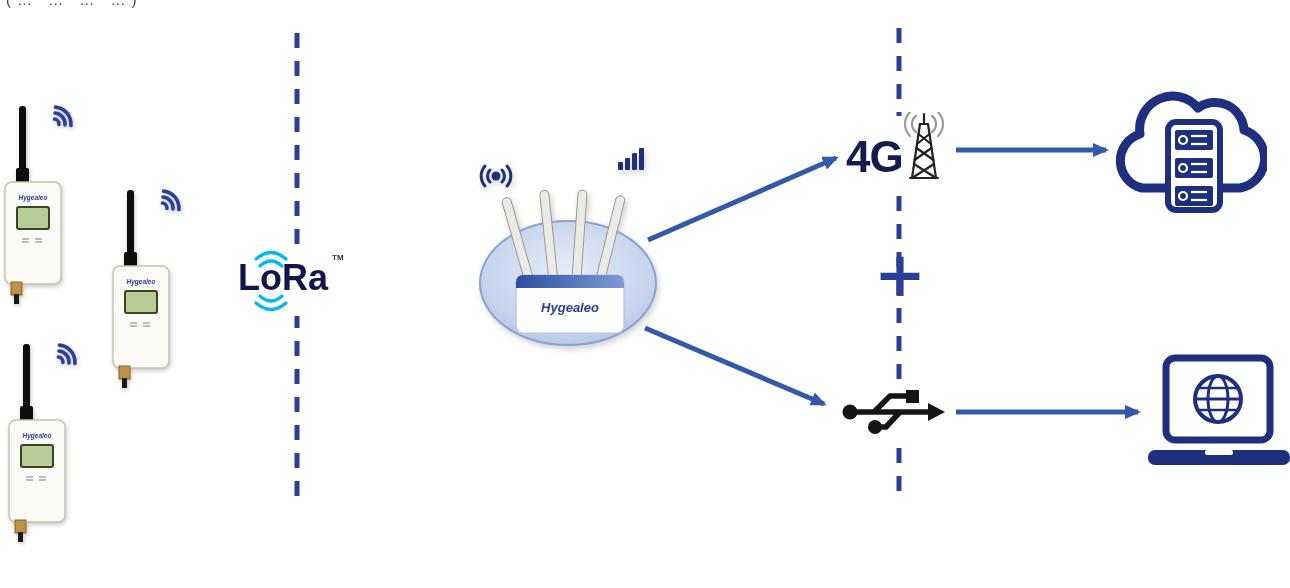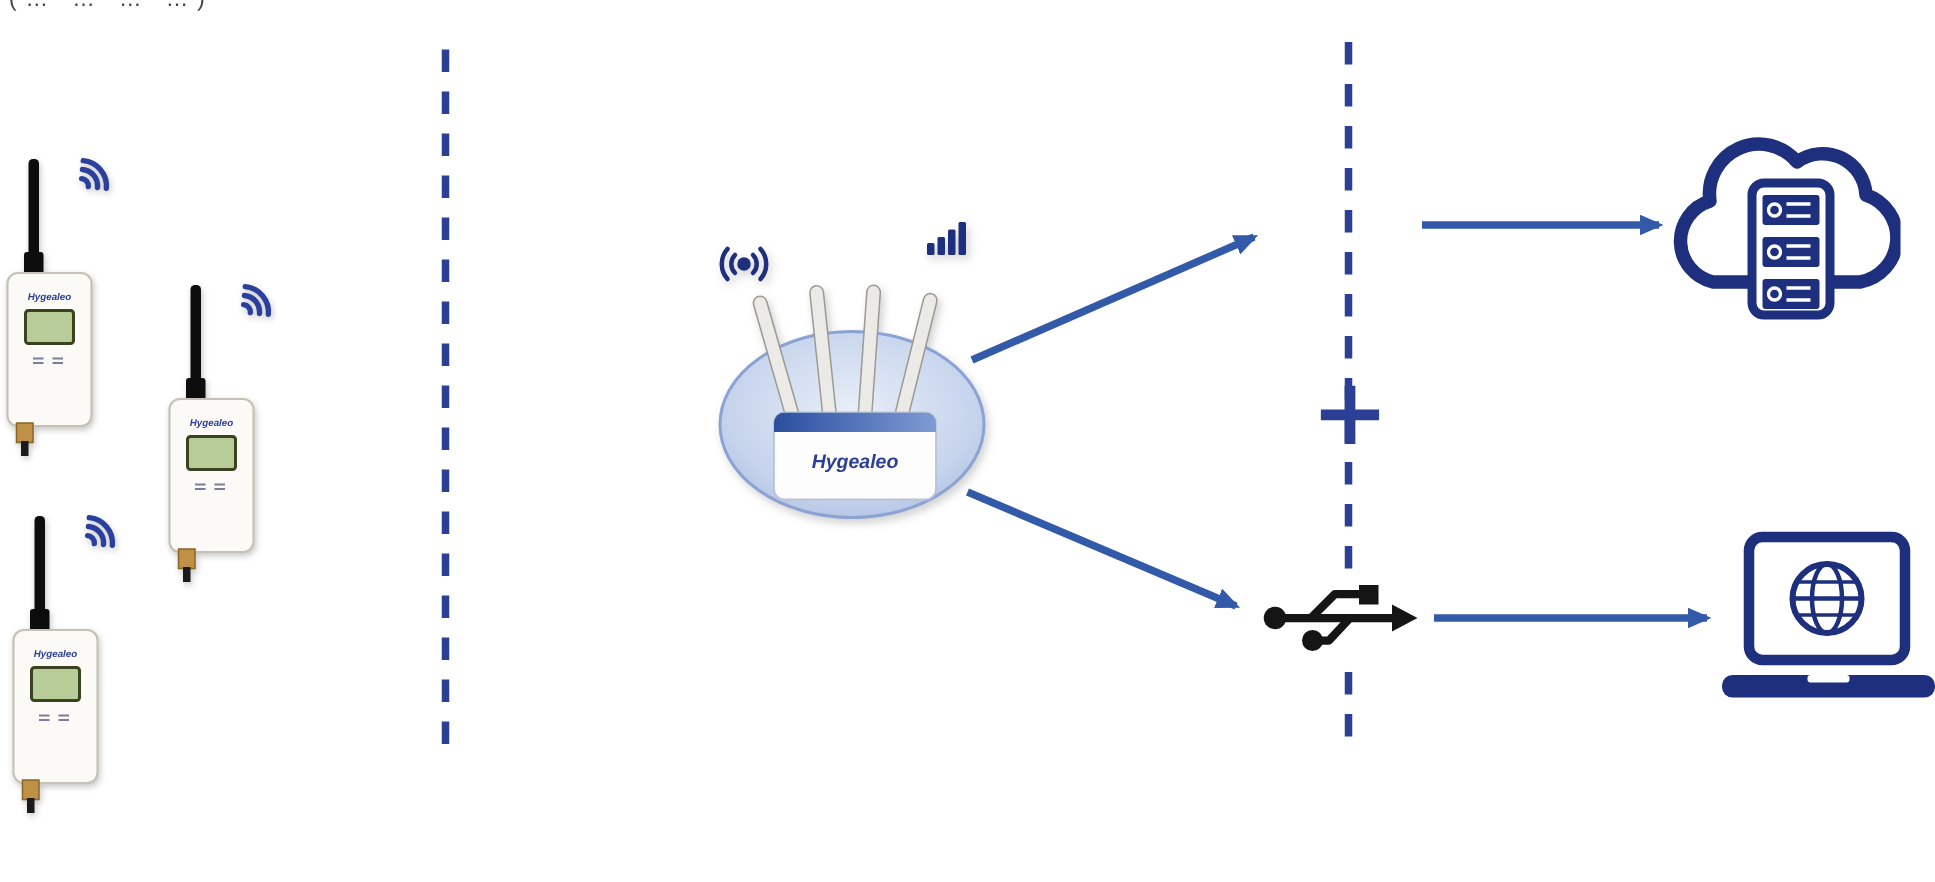--- a/index.html
+++ b/index.html
@@ -121,20 +121,31 @@
       <g stroke="#7d7d9a" stroke-width="1.2" fill="none">
         <path d="M 20,141 h7 M 20,144 h7"></path>
         <path d="M 33,141 h7 M 33,144 h7"></path>
       </g>
       <rect x="9" y="184" width="11" height="13" fill="#bf9146" stroke="#8a6527" stroke-width="1"></rect>
       <rect x="12" y="196" width="5" height="10" fill="#1a1a1a"></rect>
     </g>
   </svg>
 </div>
 
+  <div class="abs icon-layer" style="left:232px;top:244px">
+    <svg width="120" height="72" viewBox="0 0 120 72">
+      <rect x="0" y="0" width="120" height="72" fill="#ffffff"></rect>
+      <path class="lora-arc" d="M 28,22 Q 39,12 50,22"></path>
+      <path class="lora-arc" d="M 24,15 Q 39,2 54,15"></path>
+      <path class="lora-arc" d="M 28,52 Q 39,62 50,52"></path>
+      <path class="lora-arc" d="M 24,59 Q 39,72 54,59"></path>
+      <text class="lora-text" x="6" y="46">LoRa</text>
+      <text class="lora-tm" x="100" y="16">TM</text>
+    </svg>
+  </div>
 
   <div class="abs icon-layer" style="left:468px;top:138px">
     <svg class="gateway-svg" width="230" height="215" viewBox="0 0 230 215">
       <defs>
         <radialGradient id="ellg" cx="50%" cy="42%" r="68%">
           <stop offset="0%" stop-color="#e8eef8"></stop>
           <stop offset="70%" stop-color="#c5d3ec"></stop>
           <stop offset="100%" stop-color="#a9bce0"></stop>
         </radialGradient>
         <linearGradient id="bandg" x1="0" y1="0" x2="1" y2="0">
@@ -174,20 +185,44 @@
           </g>
       </g>
       <g>
         <rect x="48" y="137" width="108" height="58" rx="7" fill="#fdfdfd" stroke="#b9c3d8" stroke-width="1.2"></rect>
         <rect x="48" y="137" width="108" height="13" fill="url(#bandg)" clip-path="url(#boxclip)"></rect>
         <text class="gw-brand" x="102" y="174" text-anchor="middle">Hygealeo</text>
       </g>
     </svg>
   </div>
 
+  <div class="abs icon-layer" style="left:846px;top:112px">
+    <svg width="110" height="80" viewBox="0 0 110 80">
+      <rect x="30" y="4" width="80" height="74" fill="#ffffff"></rect>
+      <text class="fourg-text" x="0" y="60">4G</text>
+      <g transform="translate(78,10)">
+        <g class="tower-arc">
+          <path d="M -8,-6 A 10,10 0 0 0 -8,10"></path>
+          <path d="M -14,-10 A 17,17 0 0 0 -14,14"></path>
+          <path d="M 8,-6 A 10,10 0 0 1 8,10"></path>
+          <path d="M 14,-10 A 17,17 0 0 1 14,14"></path>
+        </g>
+        <g class="tower">
+          <path d="M 0,-8 L 0,2"></path>
+          <path d="M -4,2 L -12,56"></path>
+          <path d="M 4,2 L 12,56"></path>
+          <path d="M -4,2 L 4,2"></path>
+          <path d="M -5.5,12 L 7,22 M 5.5,12 L -7,22"></path>
+          <path d="M -7.5,26 L 9.5,38 M 7.5,26 L -9.5,38"></path>
+          <path d="M -10,42 L 12,56 M 10,42 L -12,56"></path>
+          <path d="M -14,56 L 14,56"></path>
+        </g>
+      </g>
+    </svg>
+  </div>
 
   <div class="abs icon-layer plus-box">
     <span>+</span>
   </div>
 
   <div class="abs icon-layer" style="left:1112px;top:66px">
     <svg width="155" height="165" viewBox="0 0 155 165">
       <path d="M 30,122 A 28,28 0 0 1 28,68 A 33,33 0 0 1 86,42 A 29,29 0 0 1 132,64 A 30,30 0 0 1 128,122 Z" fill="#ffffff" stroke="#1d2f7d" stroke-width="9" stroke-linejoin="round"></path>
       <g>
         <rect x="56" y="56" width="52" height="88" rx="8" fill="#ffffff" stroke="#1d2f7d" stroke-width="6"></rect>

